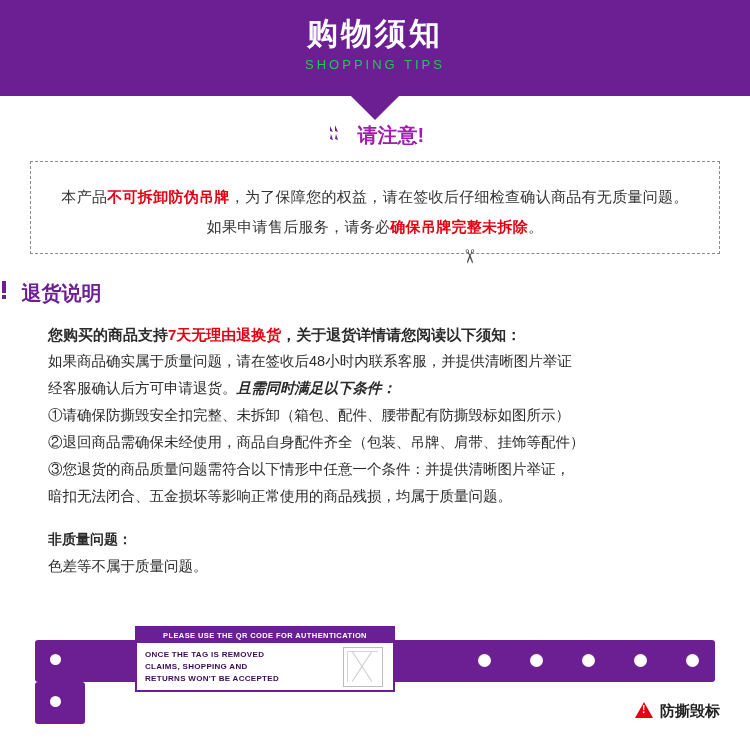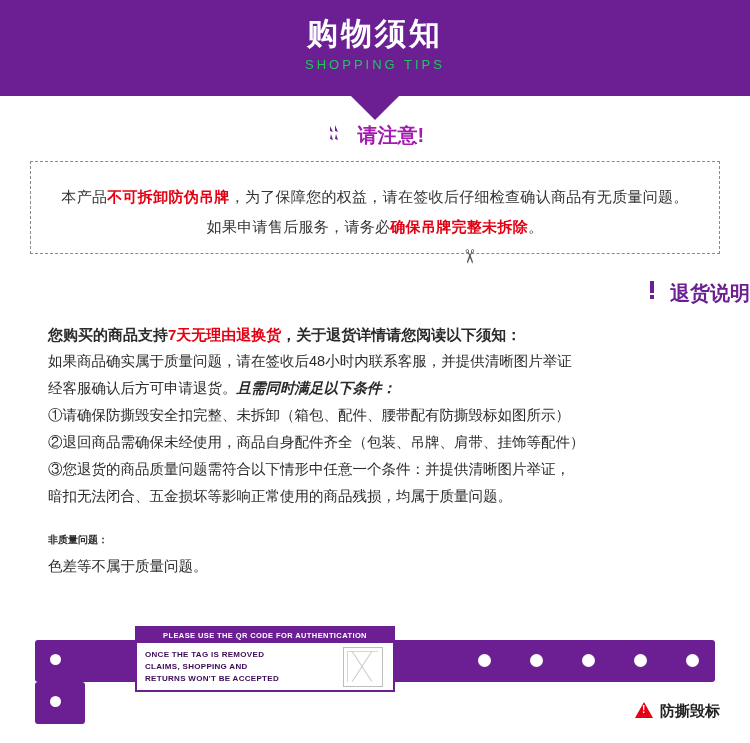--- a/index.html
+++ b/index.html
@@ -99,21 +99,21 @@
     top: 247px;
     font-size: 19px;
     color: #555555;
     transform: rotate(90deg);
     line-height: 1;
   }
 
   
   .return-title {
     margin-top: 26px;
-    text-align: right;
+    text-align: left;
     font-size: 20px;
     font-weight: bold;
     color: #6b1f92;
     line-height: 1;
   }
   .return-title .excl {
     display: inline-block;
     font-size: 19px;
     margin-right: 8px;
     position: relative;
@@ -136,21 +136,21 @@
   }
   .body-text .line {
     display: block;
     white-space: nowrap;
   }
   .gap {
     height: 16px;
   }
   .subhead {
     font-weight: bold;
-    font-size: 10px;
+    font-size: 14px;
     margin-top: 0;
   }
 
   
   .tag-area {
     position: absolute;
     left: 0;
     top: 622px;
     width: 750px;
     height: 121px;

